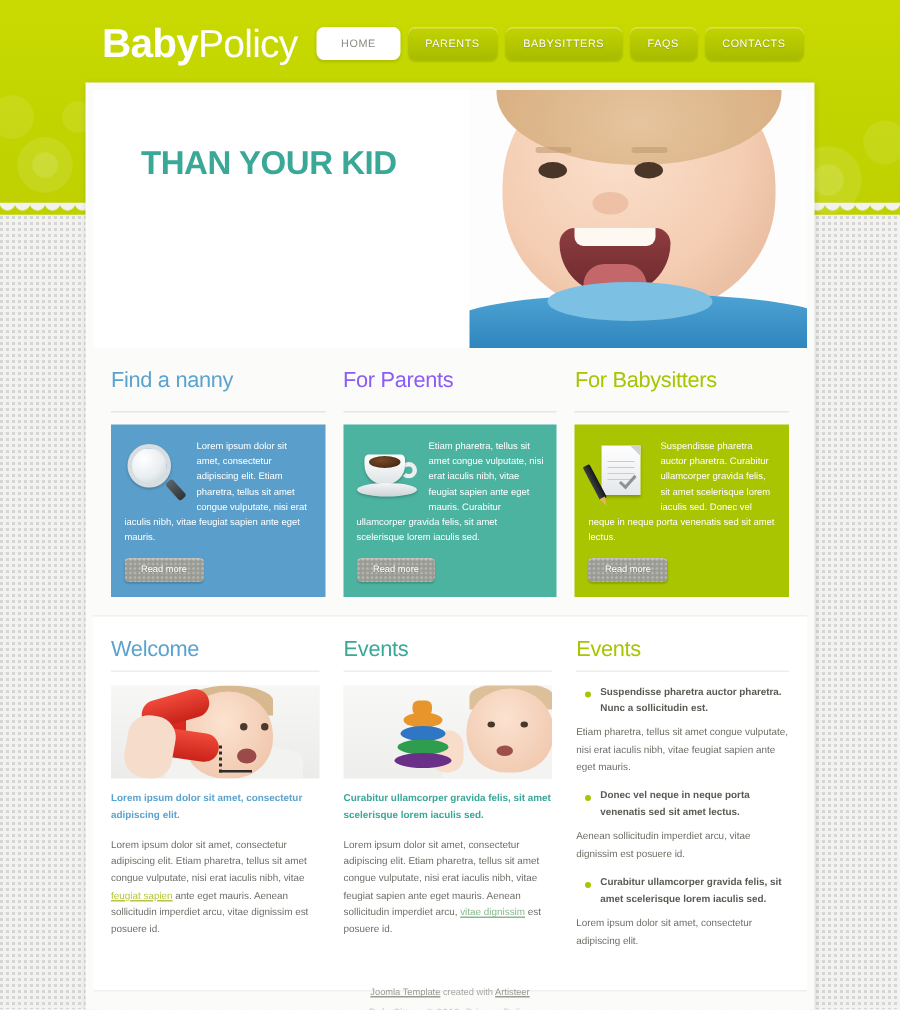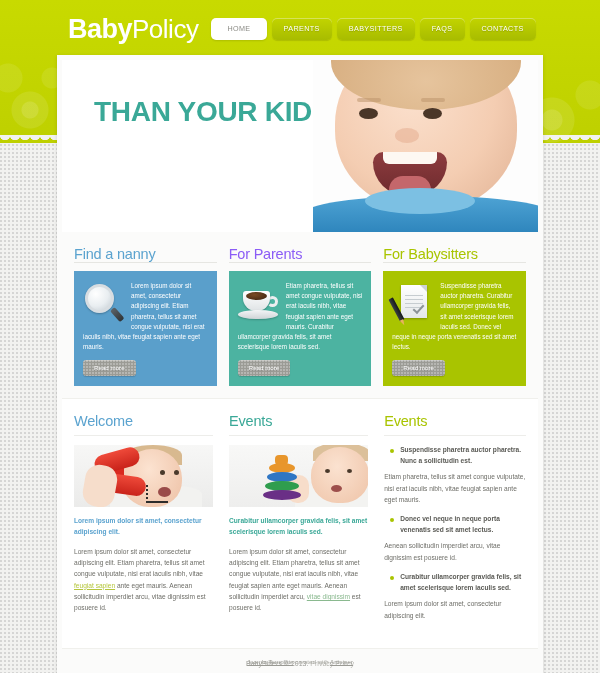--- a/index.html
+++ b/index.html
@@ -122,21 +122,21 @@
     font-weight: 400;
   }
   .hero-l2 {
     font-size: 16.5px;
     color: #53524e;
     margin-top: 4px;
     letter-spacing: -.2px;
   }
   .hero-l2 .accent { color: #c4d600; }
   .hero-l3 {
-    font-size: 28px;
+    font-size: 22px;
     font-weight: bold;
     color: #3aa897;
     letter-spacing: -.3px;
     margin-top: 4px;
     text-align: center;
   }
   
   .hero-photo {
     position: absolute;
     right: 0; top: 0;
@@ -211,21 +211,21 @@
   
   .boxes {
     display: flex;
     gap: 12px;
     padding: 14px 12px 12px;
   }
   .box-col { flex: 1; min-width: 0; }
   .box-title {
     font-size: 14.5px;
     font-weight: 400;
-    padding-bottom: 0;
+    padding-bottom: 12px;
     border-bottom: 1px solid #e6e6e2;
     margin-bottom: 8px;
     letter-spacing: -.2px;
     white-space: nowrap;
   }
   .box-title.blue  { color: #5ba3cf; }
   .box-title.teal  { color: #8b5cf6; }
   .box-title.green { color: #a9c400; }
 
   .box-body {

